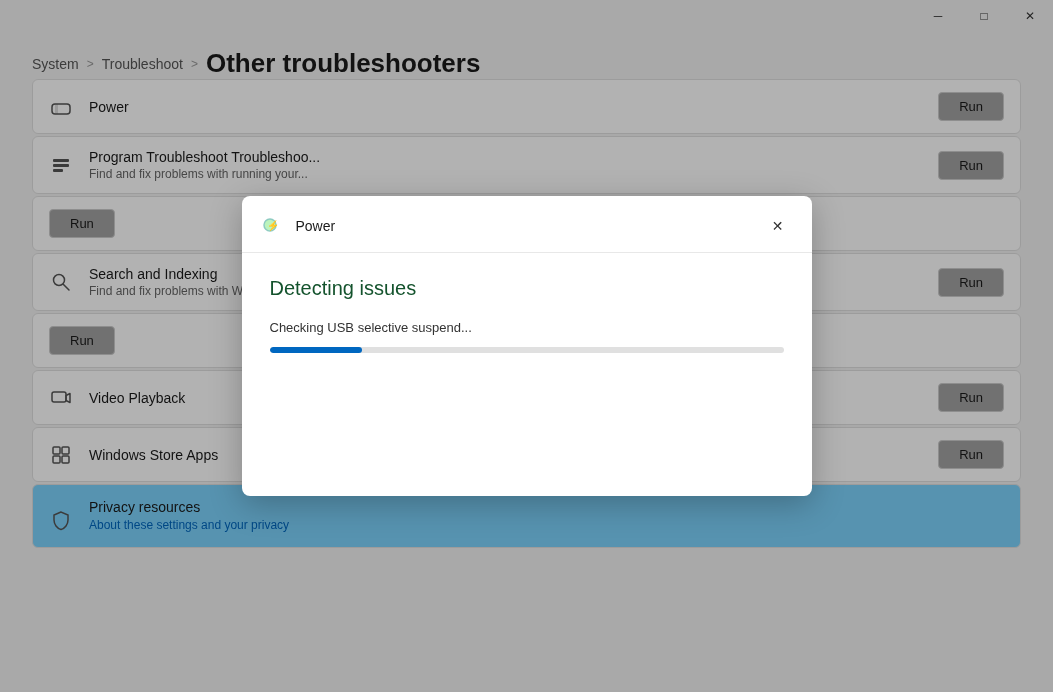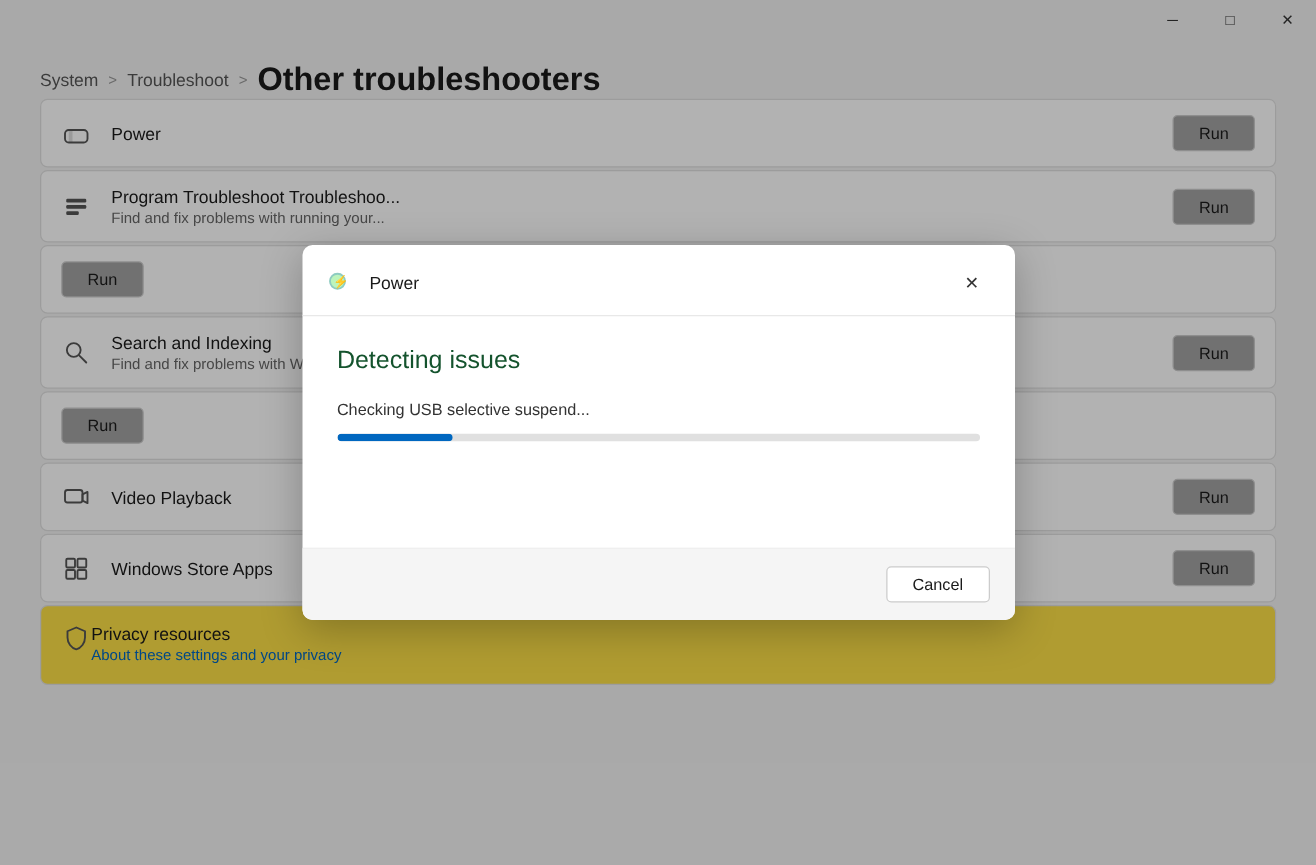--- a/index.html
+++ b/index.html
@@ -108,25 +108,26 @@
       background: #a3a3a3;
       border: 1px solid #ccc;
       border-radius: 4px;
       cursor: pointer;
       color: #1a1a1a;
     }
 
     
     .privacy-item {
       display: flex;
-      align-items: flex-start;
+      align-items: flex-end;
       padding: 14px 16px;
-      background: #fde047;
+      background: #7dd3fc;
       border-radius: 6px;
       border: 1px solid #e0e0e0;
+      gap: 16px;
     }
     .privacy-icon {
       width: 24px;
       height: 24px;
       display: flex;
       align-items: center;
       justify-content: center;
     }
     .privacy-text .privacy-title {
       font-size: 14px;
@@ -393,17 +394,14 @@
     </div>
 
     <div class="dialog-body">
       <div class="detecting-title">Detecting issues</div>
       <div class="checking-text">Checking USB selective suspend...</div>
       <div class="progress-container">
         <div class="progress-fill"></div>
       </div>
     </div>
 
-    <div class="dialog-footer">
-      <button class="cancel-btn">Cancel</button>
-    </div>
   </div>
 </div>
 
 </body></html>

